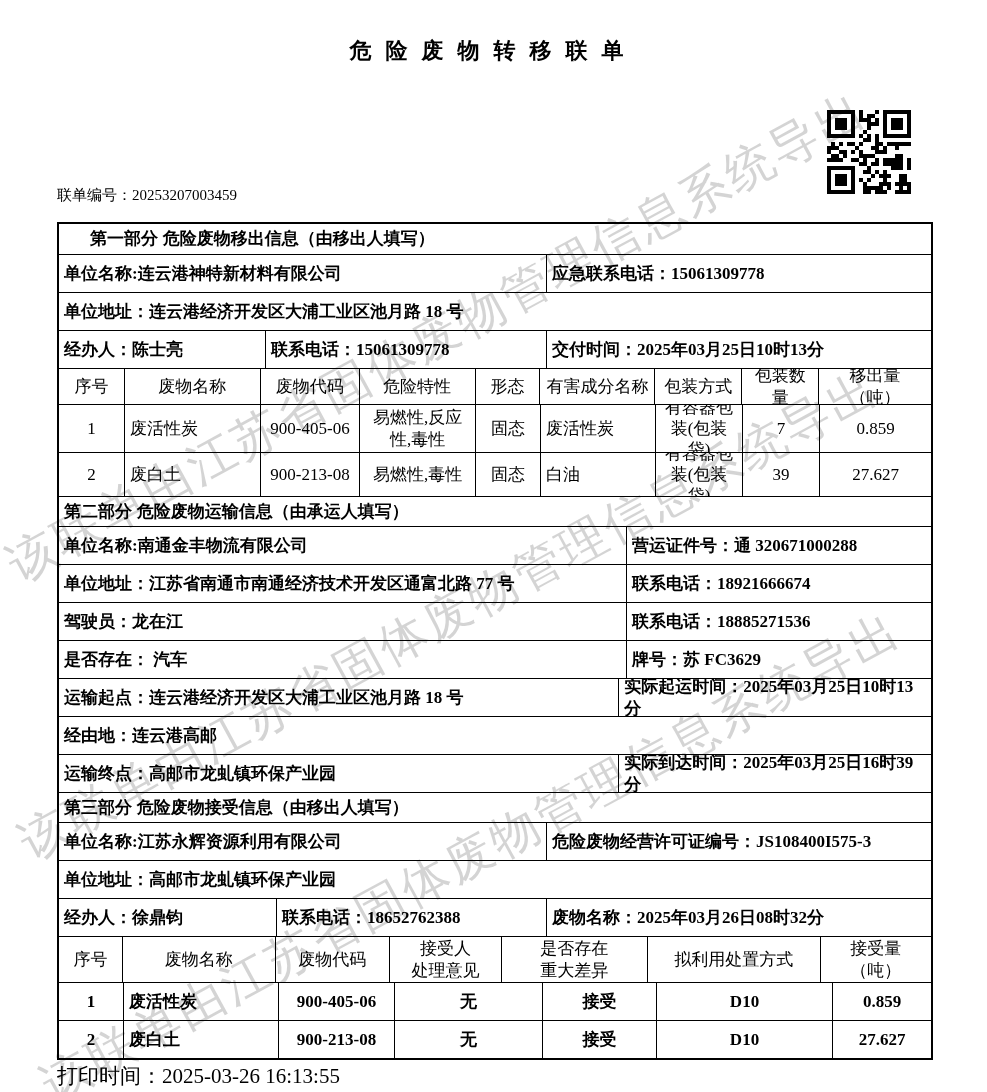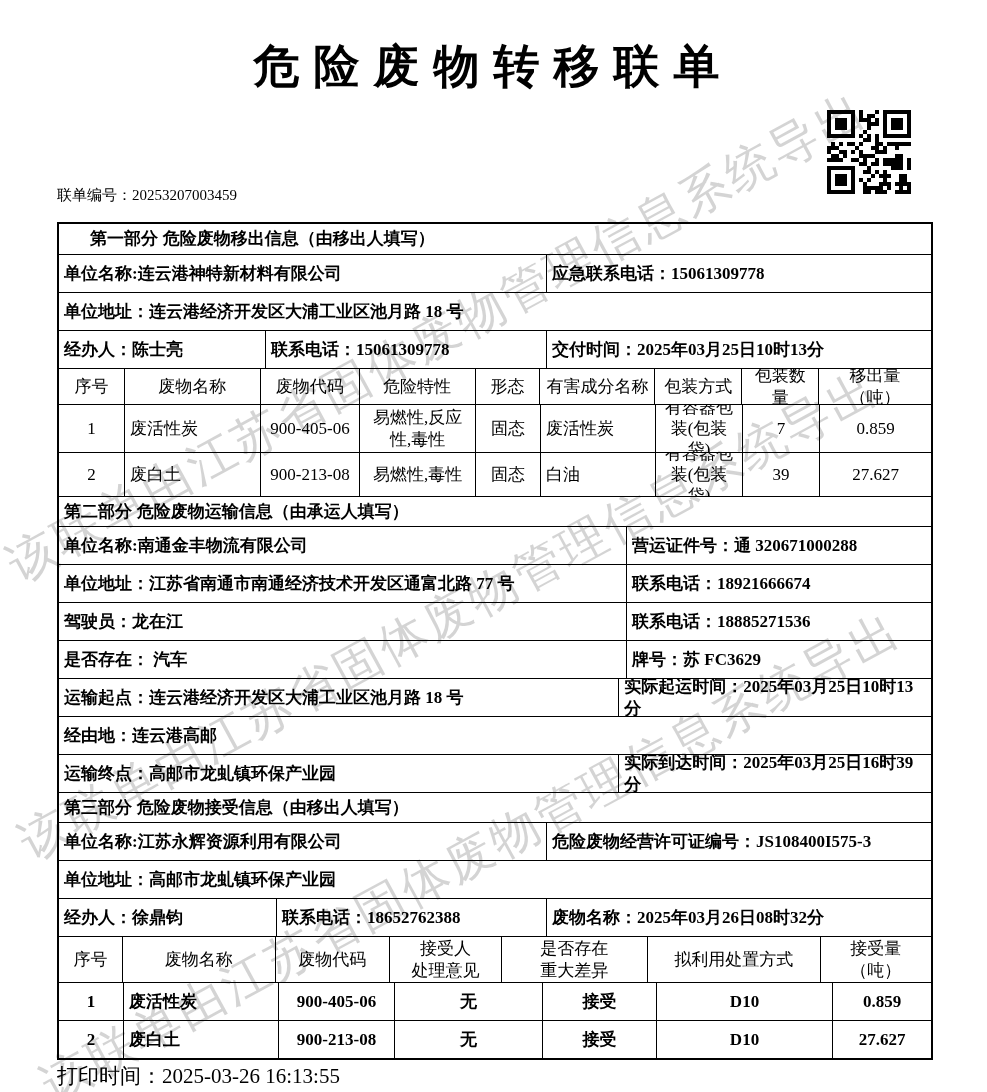--- a/index.html
+++ b/index.html
@@ -13,21 +13,21 @@
     font-family:"Liberation Sans","DejaVu Sans",sans-serif;
     font-size:48px;letter-spacing:3px;color:rgba(60,60,60,0.22);
     transform:rotate(-28.5deg);transform-origin:0 0;pointer-events:none;
   }
   .wm1{left:-4px;top:540px;}
   .wm2{left:8px;top:818px;}
   .wm3{left:30px;top:1060px;}
   
   .title{
     position:absolute;top:36px;left:0;width:100%;text-align:center;z-index:2;
-    font-size:46px;font-weight:bold;letter-spacing:14px;
+    font-size:22px;font-weight:bold;letter-spacing:14px;
     font-family:"Liberation Serif","DejaVu Serif",serif;
   }
   
   .qr{position:absolute;left:827px;top:110px;width:84px;height:84px;z-index:2;}
   
   .form-no{position:absolute;left:57px;top:186px;z-index:2;font-size:15px;}
   
   .doc{
     position:absolute;left:57px;top:222px;width:876px;z-index:1;
     border:2px solid #000;box-sizing:border-box;background:transparent;

